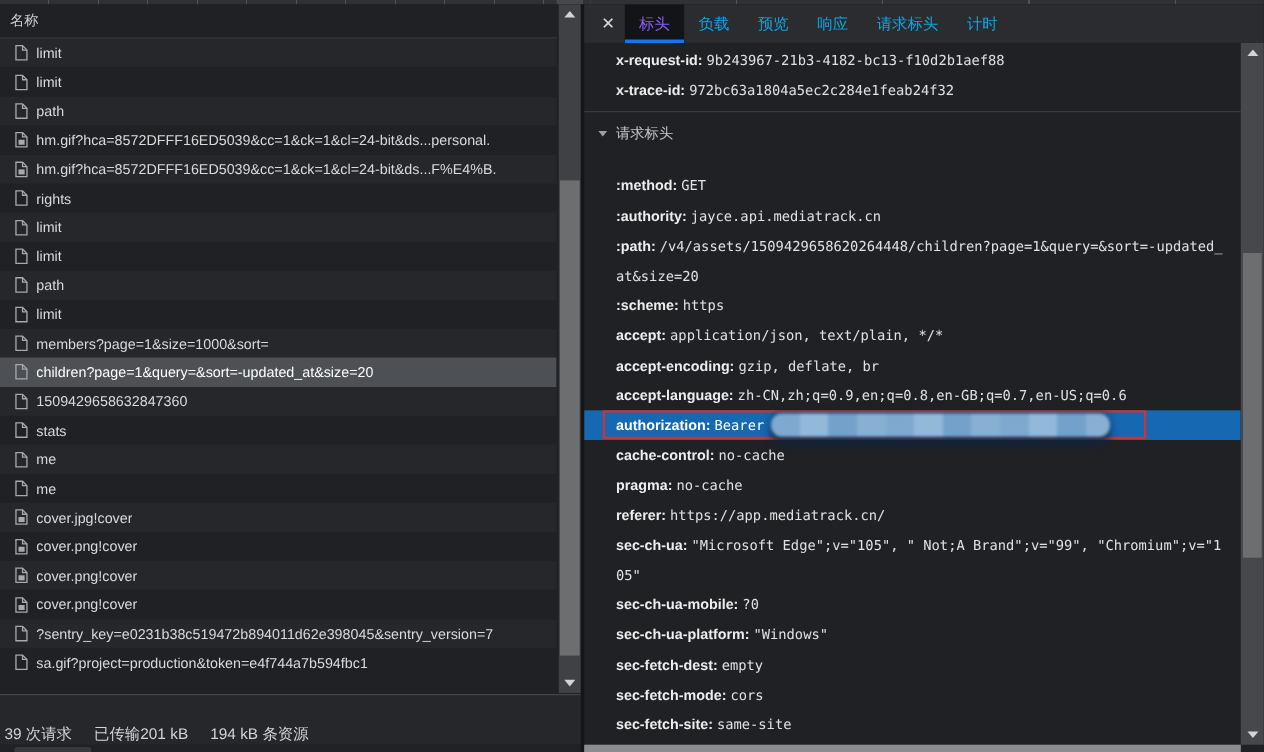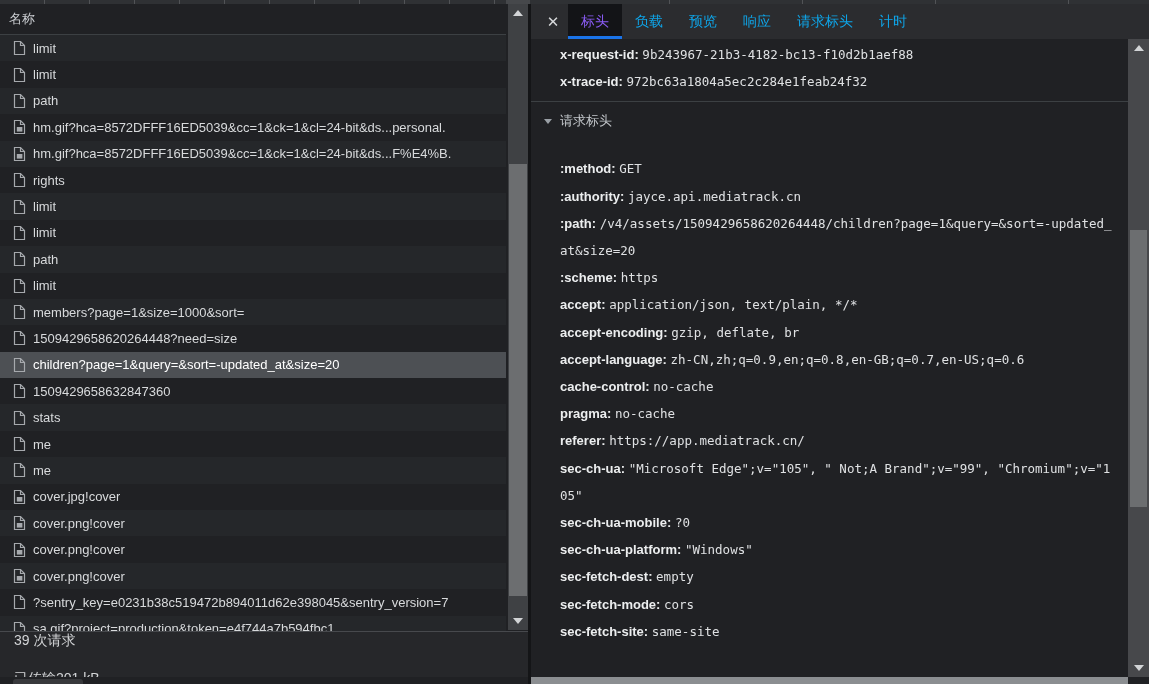--- a/index.html
+++ b/index.html
@@ -38,22 +38,22 @@
   .sb-arrow { position:absolute; left:0; width:100%; height:16px; display:flex; align-items:center; justify-content:center; }
   .sb-arrow.up { top:1px; } .sb-arrow.down { bottom:1px; }
   .tri-up   { width:0; height:0; border-left:5px solid transparent; border-right:5px solid transparent; border-bottom:6px solid #d2d4d6; }
   .tri-down { width:0; height:0; border-left:5px solid transparent; border-right:5px solid transparent; border-top:6px solid #d2d4d6; }
   .sb-thumb { position:absolute; left:1px; right:1px; background:#6c6e70; }
   .left-sb  .sb-thumb { top:160px; height:432px; }
   .right-sb .sb-thumb { top:191px; height:277px; left:2px; right:2px; }
 
   
   .status-bar { position:absolute; left:0; right:0; bottom:7px; height:46px; background:#26272a;
-                border-top:1px solid #47494d; display:flex; align-items:flex-start; gap:20px;
-                padding-left:14px; font-size:14px; color:#d2d4d6; box-sizing:border-box; z-index:10;flex-direction:column; }
+                border-top:1px solid #47494d; display:flex; align-items:flex-end; gap:20px;
+                padding-left:4px; font-size:14px; color:#d2d4d6; box-sizing:border-box; z-index:10; }
   .bottom-left-strip { position:absolute; bottom:0; left:0; right:0; height:7px; background:#202124; z-index:10; }
   .stub { position:absolute; left:13px; top:2px; width:70px; height:5px; background:#38393c; border-radius:3px 3px 0 0; }
 
   
   .right-panel { position:absolute; top:4px; left:531px; width:618px; height:680px; background:#202124; }
   .tab-bar { position:absolute; top:0; left:0; right:0; height:35px; background:#2b2c2f; display:flex; align-items:stretch; }
   .close-x { width:30px; margin-left:7px; text-align:center; line-height:35px; color:#d7d9db; font-size:15px; cursor:pointer; }
   .tab { padding:0 13px; line-height:35px; font-size:14px; color:#0ea5e9; cursor:pointer; }
   .tab.active { background:#131417; color:#8b5cf6; box-shadow:inset 0 -3px 0 #1a73e8; }
 
@@ -189,29 +189,20 @@
         </div>
         <div class="req-row">
           <span class="ficon">
             <svg width="13" height="16" viewBox="0 0 13 16">
               <path d="M1.5 1.5 H7.5 L11.5 5.5 V14.5 H1.5 Z" fill="none" stroke="#a6a9ad" stroke-width="1.2"></path>
               <path d="M7.5 1.5 V5.5 H11.5" fill="none" stroke="#a6a9ad" stroke-width="1.2"></path>
             </svg>
           </span>
           <span class="req-label">members?page=1&amp;size=1000&amp;sort=</span>
         </div>
-        <div class="req-row">
-          <span class="ficon">
-            <svg width="13" height="16" viewBox="0 0 13 16">
-              <path d="M1.5 1.5 H7.5 L11.5 5.5 V14.5 H1.5 Z" fill="none" stroke="#a6a9ad" stroke-width="1.2"></path>
-              <path d="M7.5 1.5 V5.5 H11.5" fill="none" stroke="#a6a9ad" stroke-width="1.2"></path>
-            </svg>
-          </span>
-          <span class="req-label">1509429658620264448?need=size</span>
-        </div>
         <div class="req-row selected">
           <span class="ficon">
             <svg width="13" height="16" viewBox="0 0 13 16">
               <path d="M1.5 1.5 H7.5 L11.5 5.5 V14.5 H1.5 Z" fill="none" stroke="#a6a9ad" stroke-width="1.2"></path>
               <path d="M7.5 1.5 V5.5 H11.5" fill="none" stroke="#a6a9ad" stroke-width="1.2"></path>
             </svg>
           </span>
           <span class="req-label">children?page=1&amp;query=&amp;sort=-updated_at&amp;size=20</span>
         </div>
         <div class="req-row">
@@ -356,20 +347,21 @@
         <span>请求标头</span>
       </div>
       <div id="reqHeaders">
           <div class="hdr-line"><span class="hname">:method:</span>&nbsp;<span class="hval">GET</span></div>
           <div class="hdr-line"><span class="hname">:authority:</span>&nbsp;<span class="hval">jayce.api.mediatrack.cn</span></div>
           <div class="hdr-line"><span class="hname">:path:</span>&nbsp;<span class="hval">/v4/assets/1509429658620264448/children?page=1&amp;query=&amp;sort=-updated_at&amp;size=20</span></div>
           <div class="hdr-line"><span class="hname">:scheme:</span>&nbsp;<span class="hval">https</span></div>
           <div class="hdr-line"><span class="hname">accept:</span>&nbsp;<span class="hval">application/json, text/plain, */*</span></div>
           <div class="hdr-line"><span class="hname">accept-encoding:</span>&nbsp;<span class="hval">gzip, deflate, br</span></div>
           <div class="hdr-line"><span class="hname">accept-language:</span>&nbsp;<span class="hval">zh-CN,zh;q=0.9,en;q=0.8,en-GB;q=0.7,en-US;q=0.6</span></div>
+          <div class="hdr-line hl"><span class="red-box"></span><span class="hname">authorization:</span>&nbsp;<span class="hval">Bearer<span class="redacted"></span></span></div>
           <div class="hdr-line"><span class="hname">cache-control:</span>&nbsp;<span class="hval">no-cache</span></div>
           <div class="hdr-line"><span class="hname">pragma:</span>&nbsp;<span class="hval">no-cache</span></div>
           <div class="hdr-line"><span class="hname">referer:</span>&nbsp;<span class="hval">https://app.mediatrack.cn/</span></div>
           <div class="hdr-line"><span class="hname">sec-ch-ua:</span>&nbsp;<span class="hval">"Microsoft Edge";v="105", " Not;A Brand";v="99", "Chromium";v="105"</span></div>
           <div class="hdr-line"><span class="hname">sec-ch-ua-mobile:</span>&nbsp;<span class="hval">?0</span></div>
           <div class="hdr-line"><span class="hname">sec-ch-ua-platform:</span>&nbsp;<span class="hval">"Windows"</span></div>
           <div class="hdr-line"><span class="hname">sec-fetch-dest:</span>&nbsp;<span class="hval">empty</span></div>
           <div class="hdr-line"><span class="hname">sec-fetch-mode:</span>&nbsp;<span class="hval">cors</span></div>
           <div class="hdr-line"><span class="hname">sec-fetch-site:</span>&nbsp;<span class="hval">same-site</span></div>
         </div>

